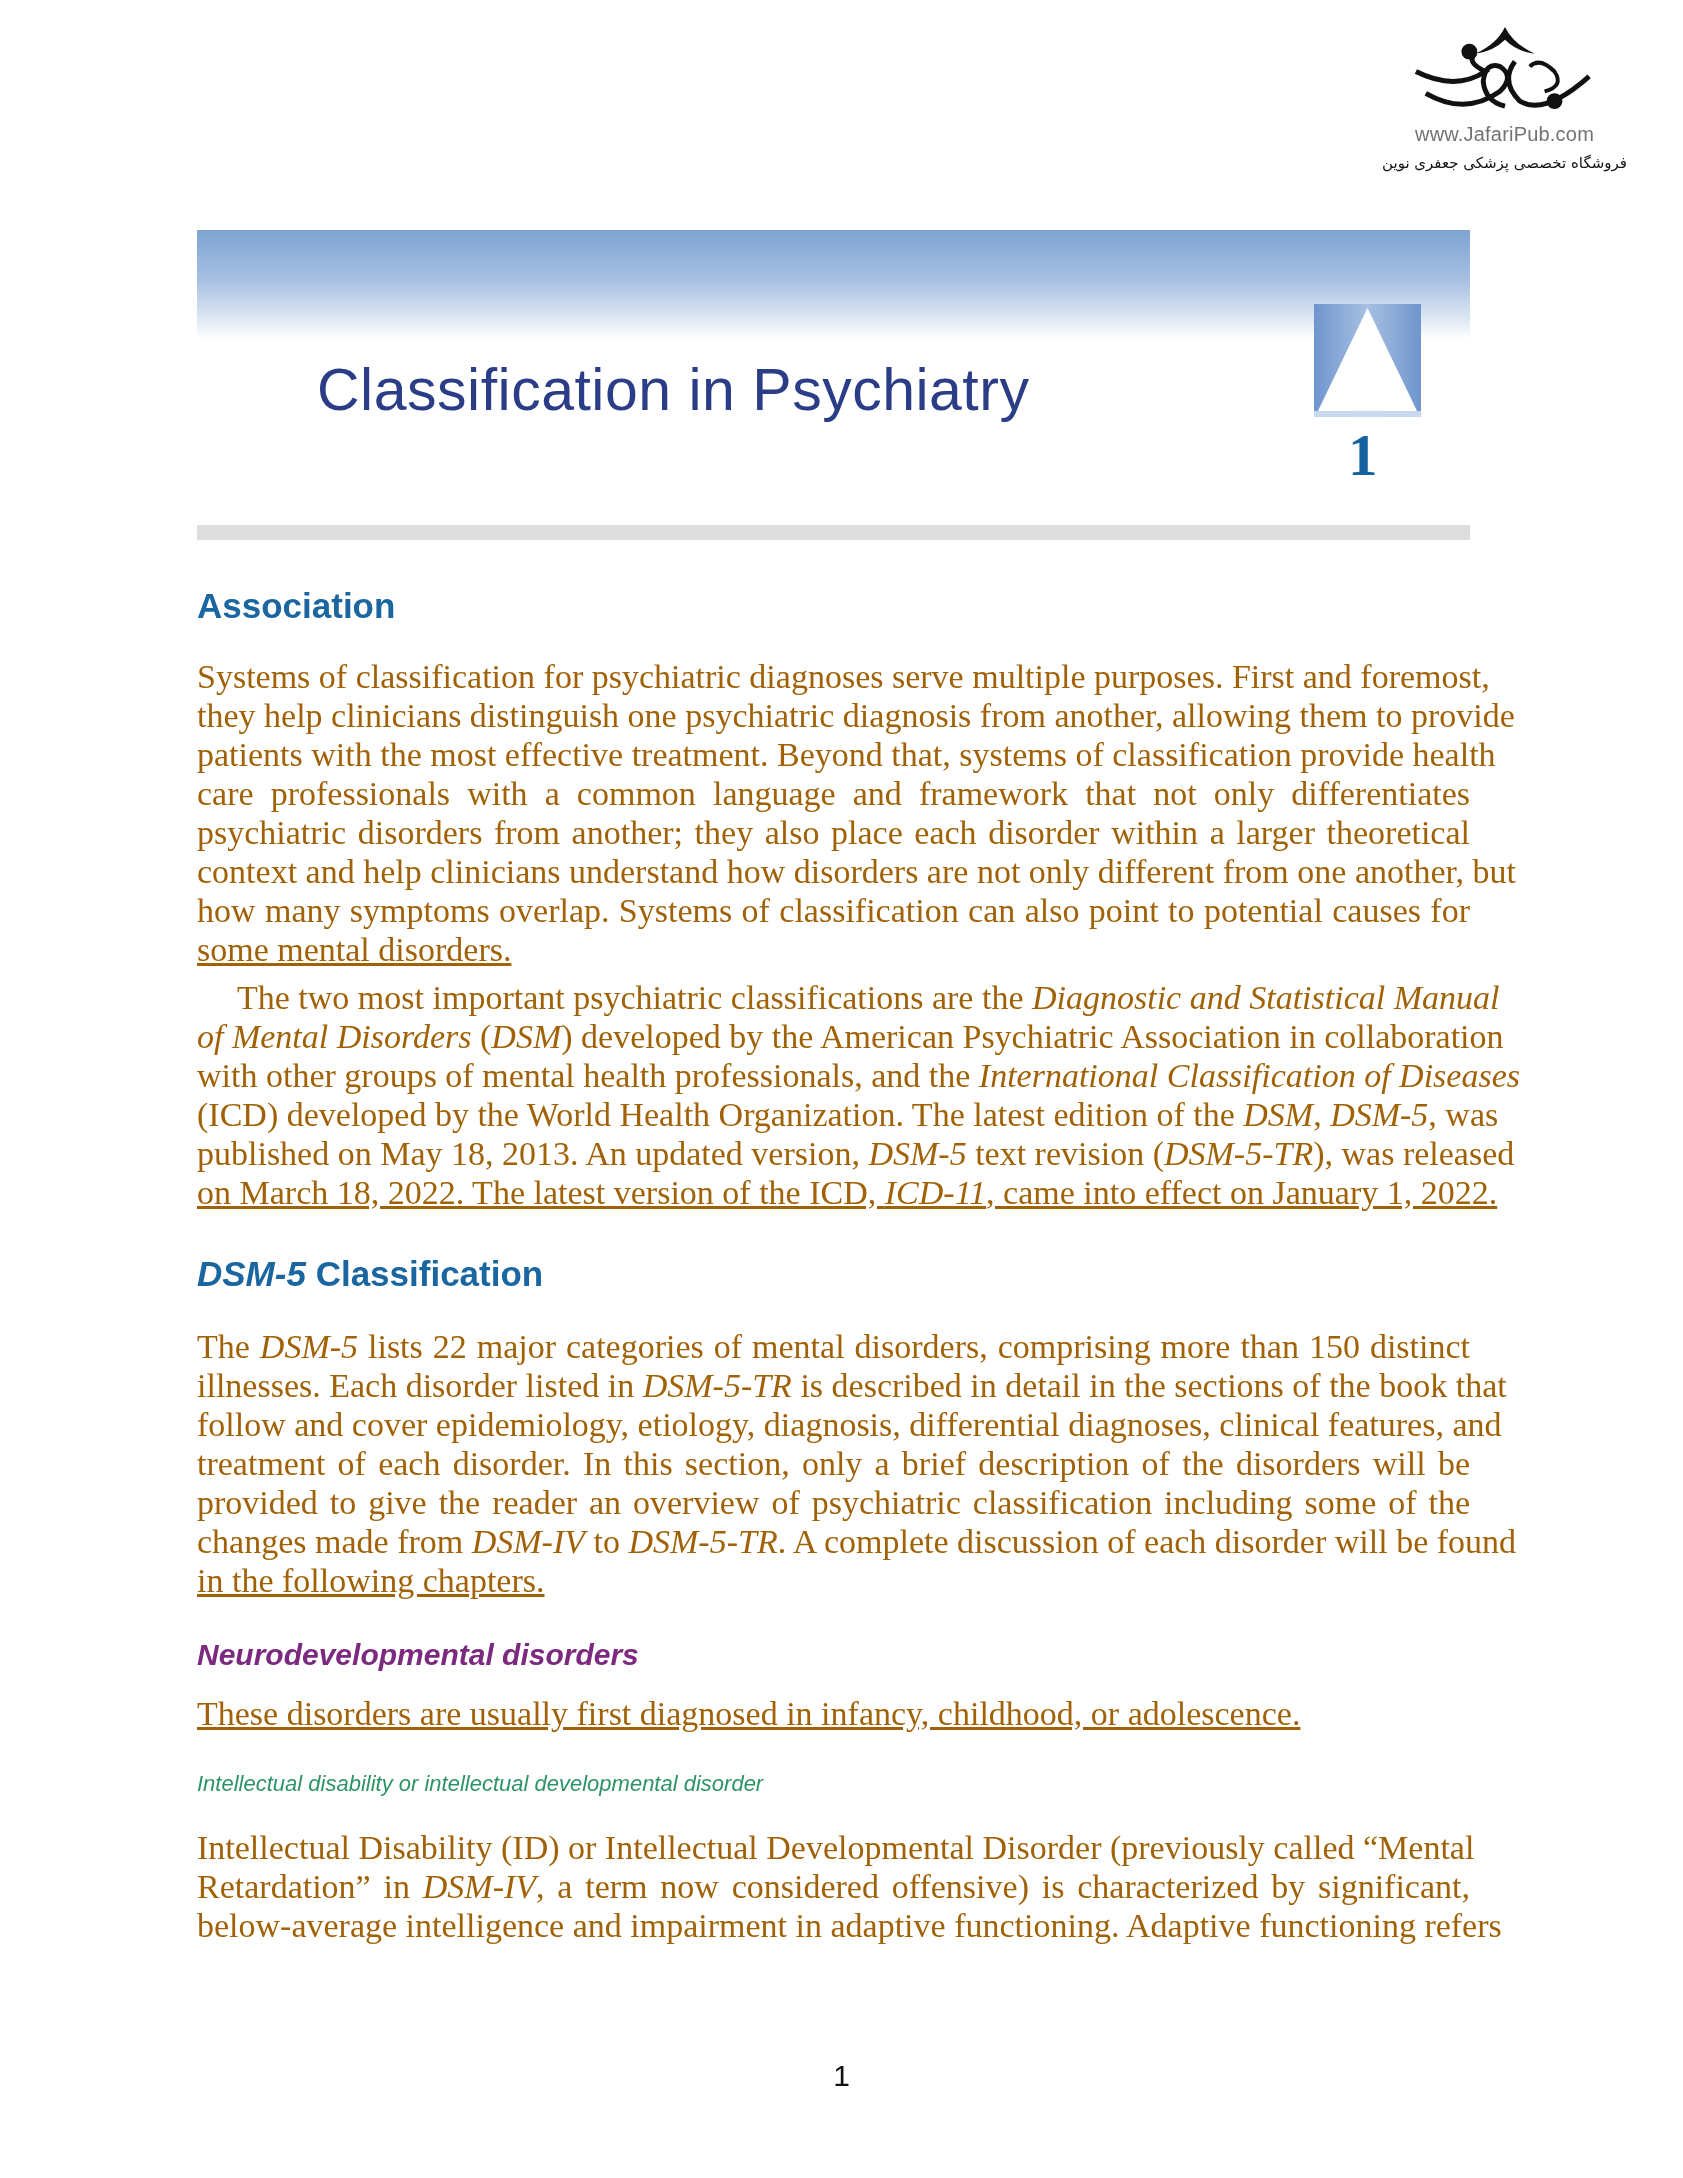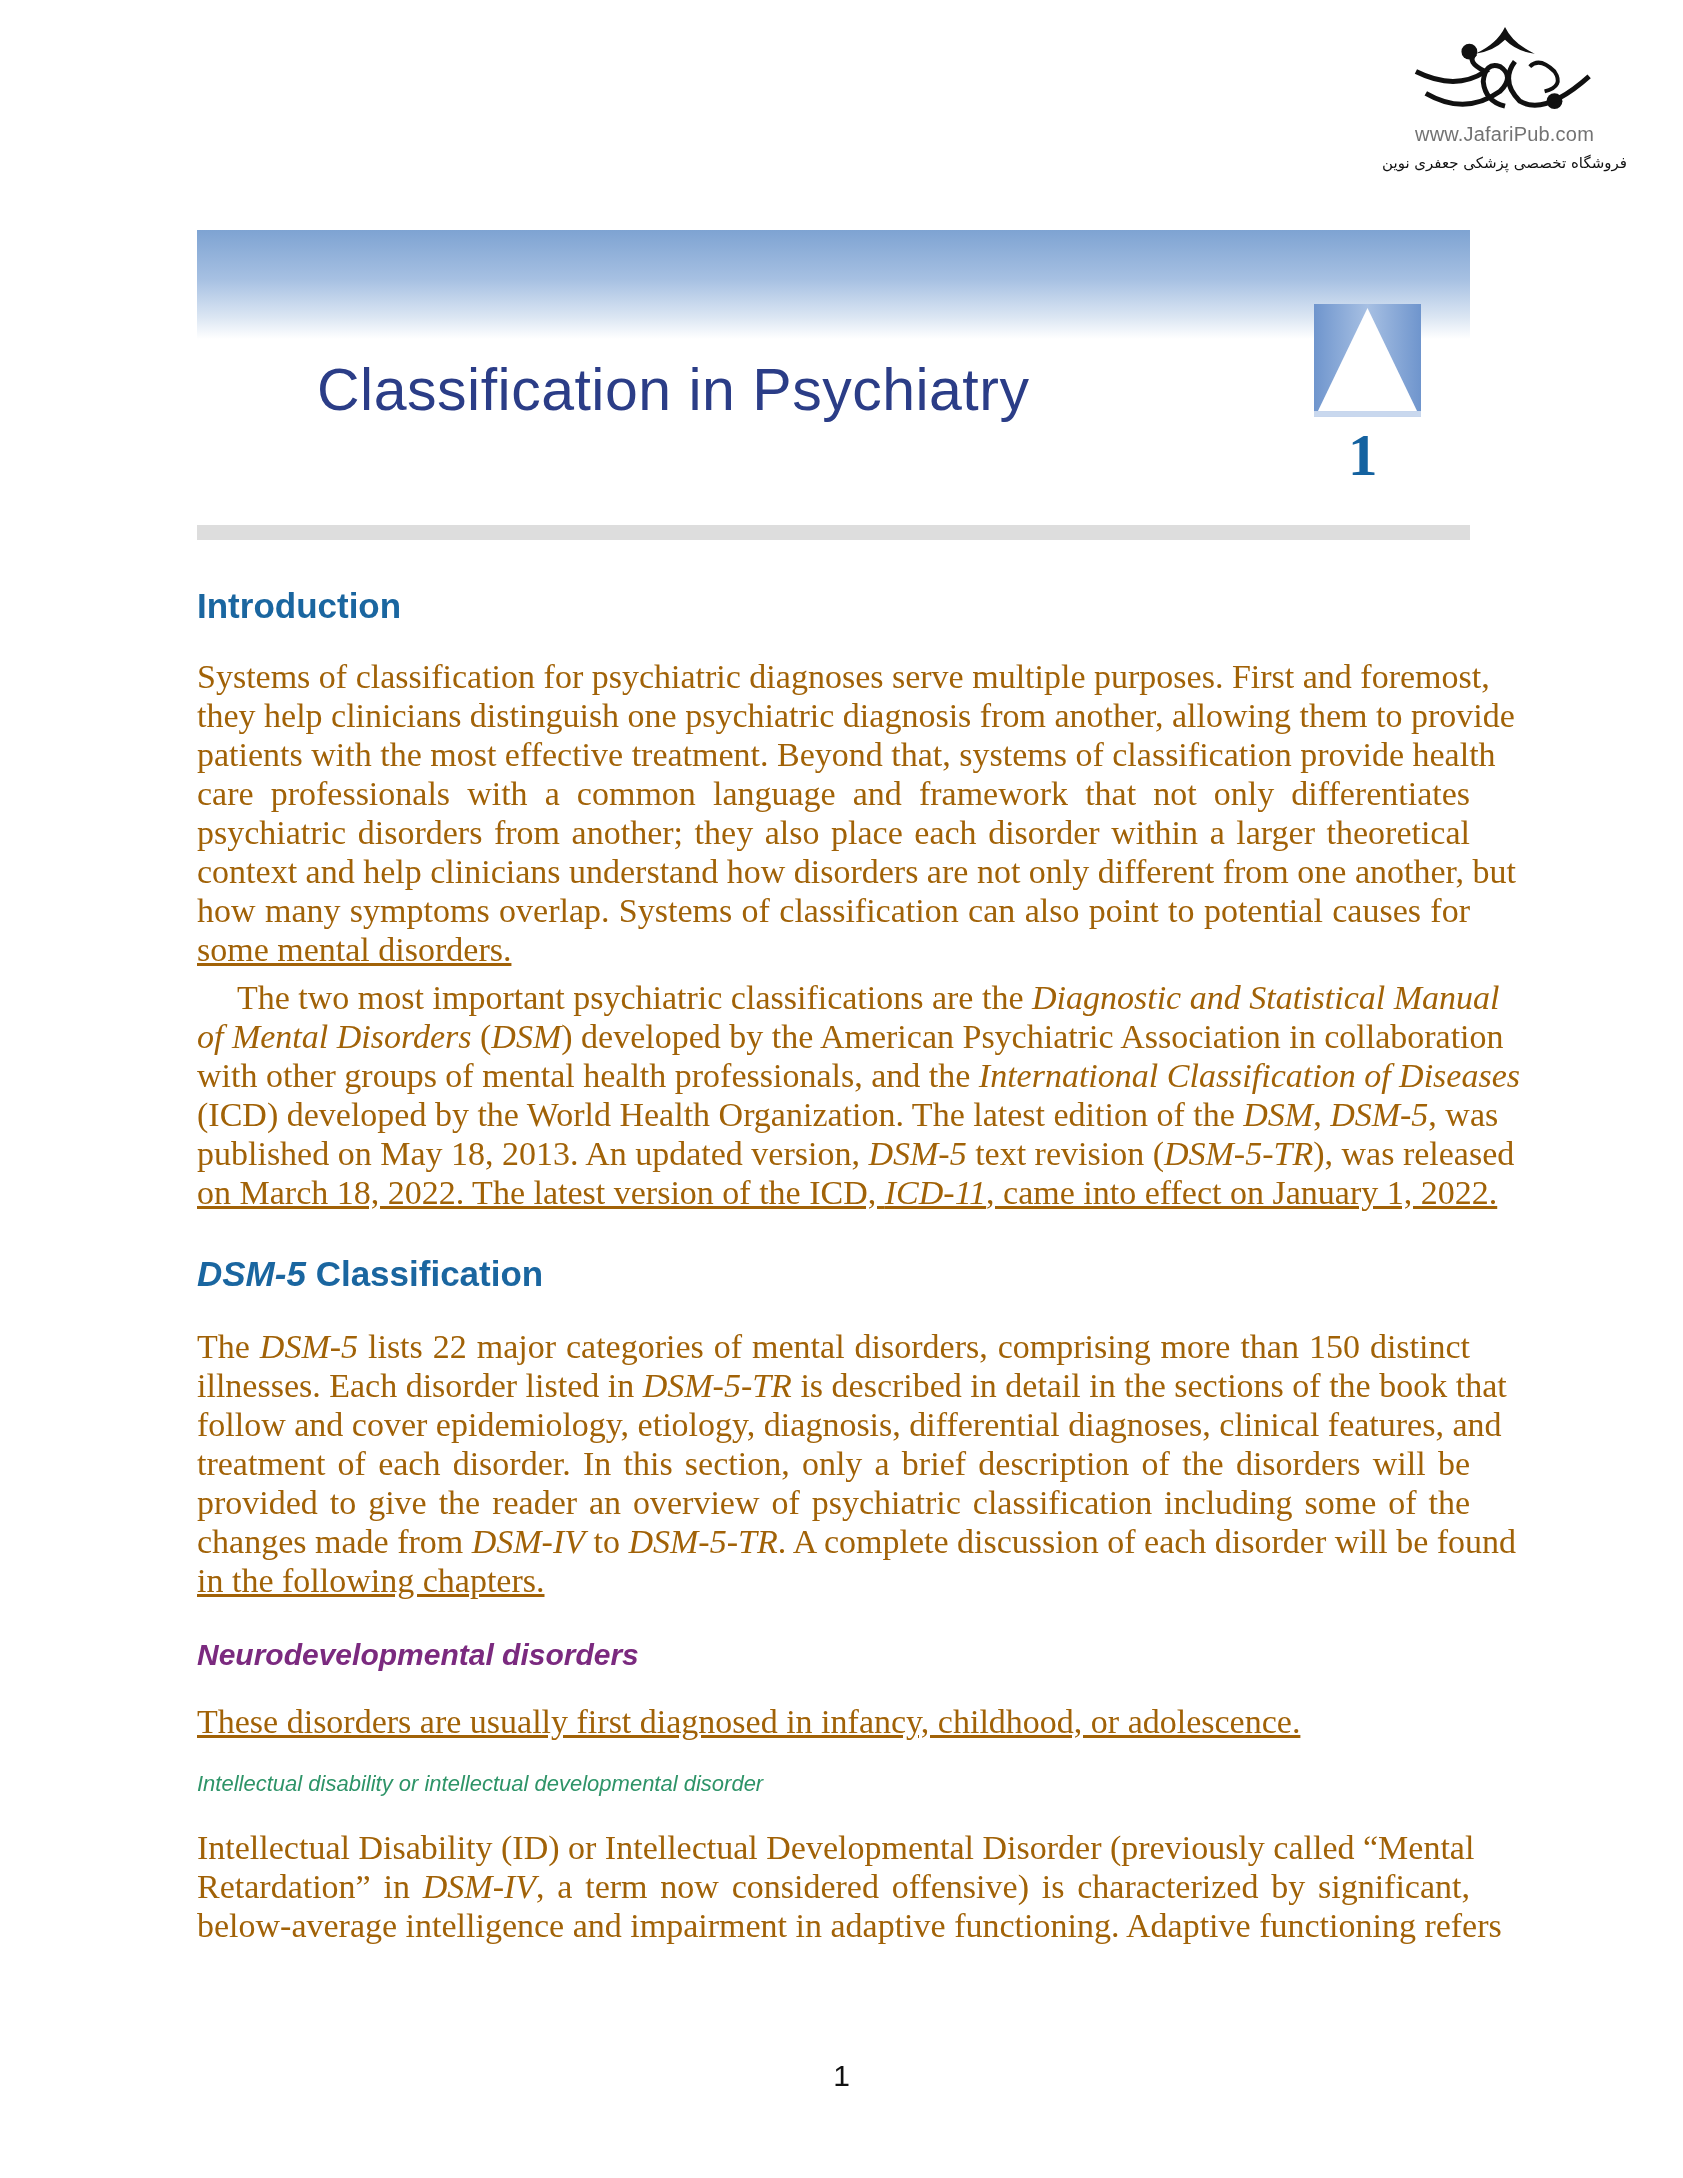--- a/index.html
+++ b/index.html
@@ -45,21 +45,21 @@
 <div class="title">Classification in Psychiatry</div>
 <div class="chap-icon">
   <svg width="107" height="113" viewBox="0 0 108 114">
     <polygon points="54,4 4,108 104,108" fill="#ffffff"></polygon>
     <rect x="0" y="108" width="108" height="6" fill="#c9d8ee"></rect>
   </svg>
 </div>
 <div class="chap-num">1</div>
 <div class="rule"></div>
 
-<div class="h1" style="top:586px;">Introduction</div>
+<div class="h1" style="top:586px;">Association</div>
 
 <div class="para" style="top:657px;">
   <span class="line">Systems of classification for psychiatric diagnoses serve multiple purposes. First and foremost,</span>
   <span class="line">they help clinicians distinguish one psychiatric diagnosis from another, allowing them to provide</span>
   <span class="line">patients with the most effective treatment. Beyond that, systems of classification provide health</span>
   <span class="line">care professionals with a common language and framework that not only differentiates</span>
   <span class="line">psychiatric disorders from another; they also place each disorder within a larger theoretical</span>
   <span class="line">context and help clinicians understand how disorders are not only different from one another, but</span>
   <span class="line">how many symptoms overlap. Systems of classification can also point to potential causes for</span>
   <span class="line last">some mental disorders.</span>
@@ -80,21 +80,21 @@
   <span class="line"><span>The </span><i>DSM-5</i><span> lists 22 major categories of mental disorders, comprising more than 150 distinct</span></span>
   <span class="line"><span>illnesses. Each disorder listed in </span><i>DSM-5-TR</i><span> is described in detail in the sections of the book that</span></span>
   <span class="line">follow and cover epidemiology, etiology, diagnosis, differential diagnoses, clinical features, and</span>
   <span class="line">treatment of each disorder. In this section, only a brief description of the disorders will be</span>
   <span class="line">provided to give the reader an overview of psychiatric classification including some of the</span>
   <span class="line"><span>changes made from </span><i>DSM-IV</i><span> to </span><i>DSM-5-TR</i><span>. A complete discussion of each disorder will be found</span></span>
   <span class="line last">in the following chapters.</span>
 </div>
 
 <div class="h2" style="top:1638px;">Neurodevelopmental disorders</div>
-<div class="para" style="top:1694px;margin-top:8px;">
+<div class="para" style="top:1694px;">
   <span class="line last">These disorders are usually first diagnosed in infancy, childhood, or adolescence.</span>
 </div>
 
 <div class="h3" style="top:1771px;">Intellectual disability or intellectual developmental disorder</div>
 <div class="para" style="top:1828px;">
   <span class="line">Intellectual Disability (ID) or Intellectual Developmental Disorder (previously called “Mental</span>
   <span class="line"><span>Retardation” in </span><i>DSM-IV</i><span>, a term now considered offensive) is characterized by significant,</span></span>
   <span class="line">below-average intelligence and impairment in adaptive functioning. Adaptive functioning refers</span>
 </div>
 

